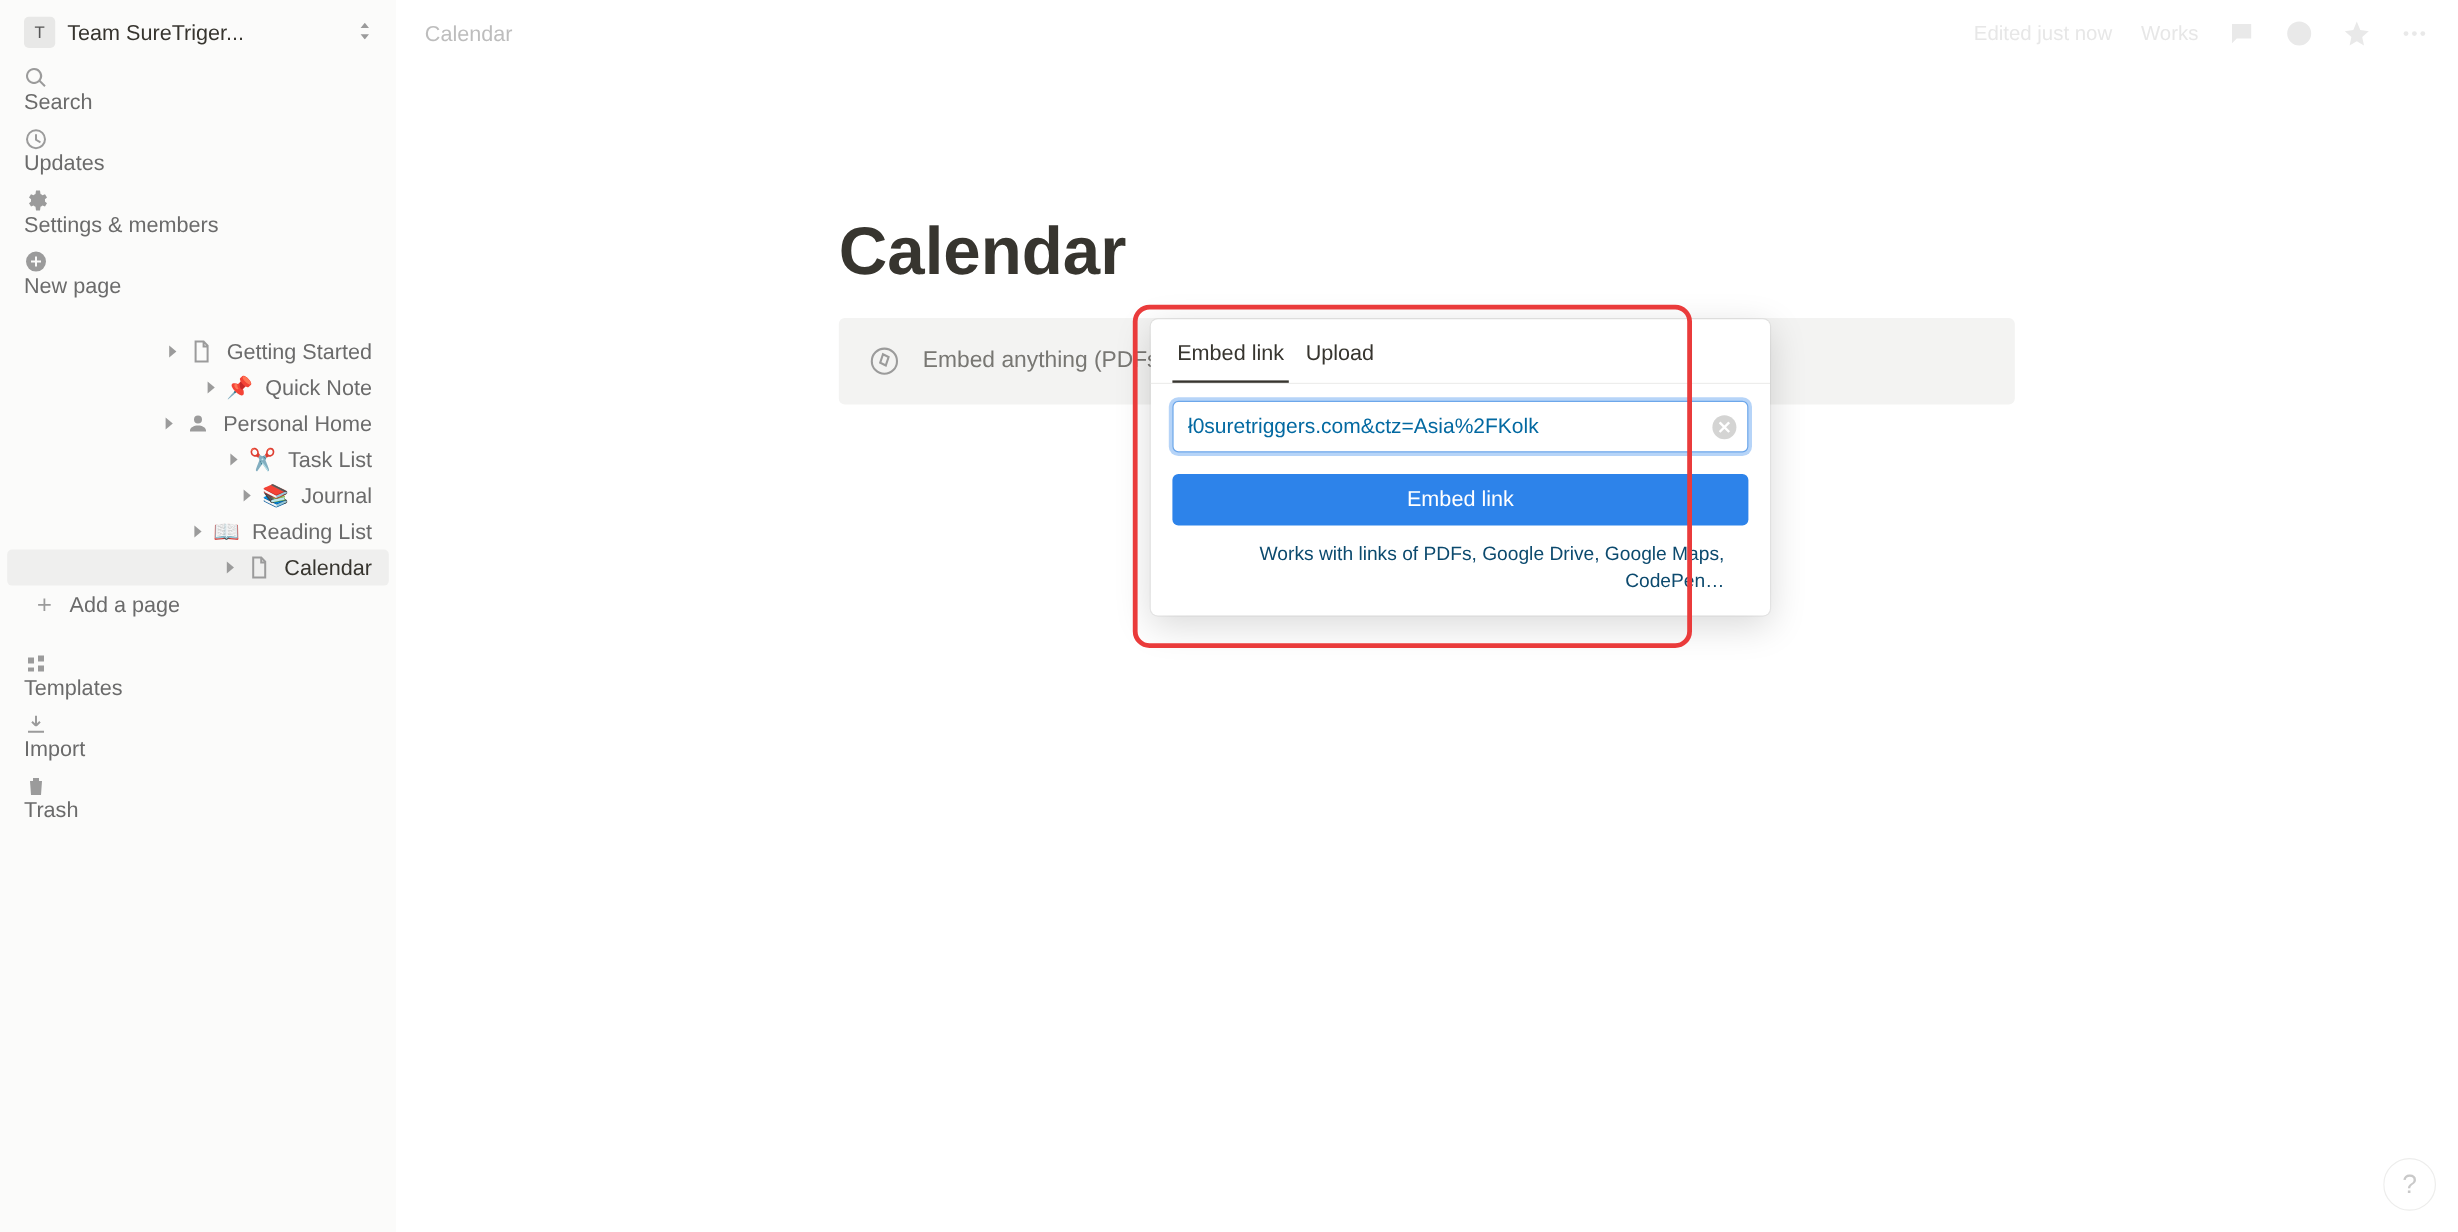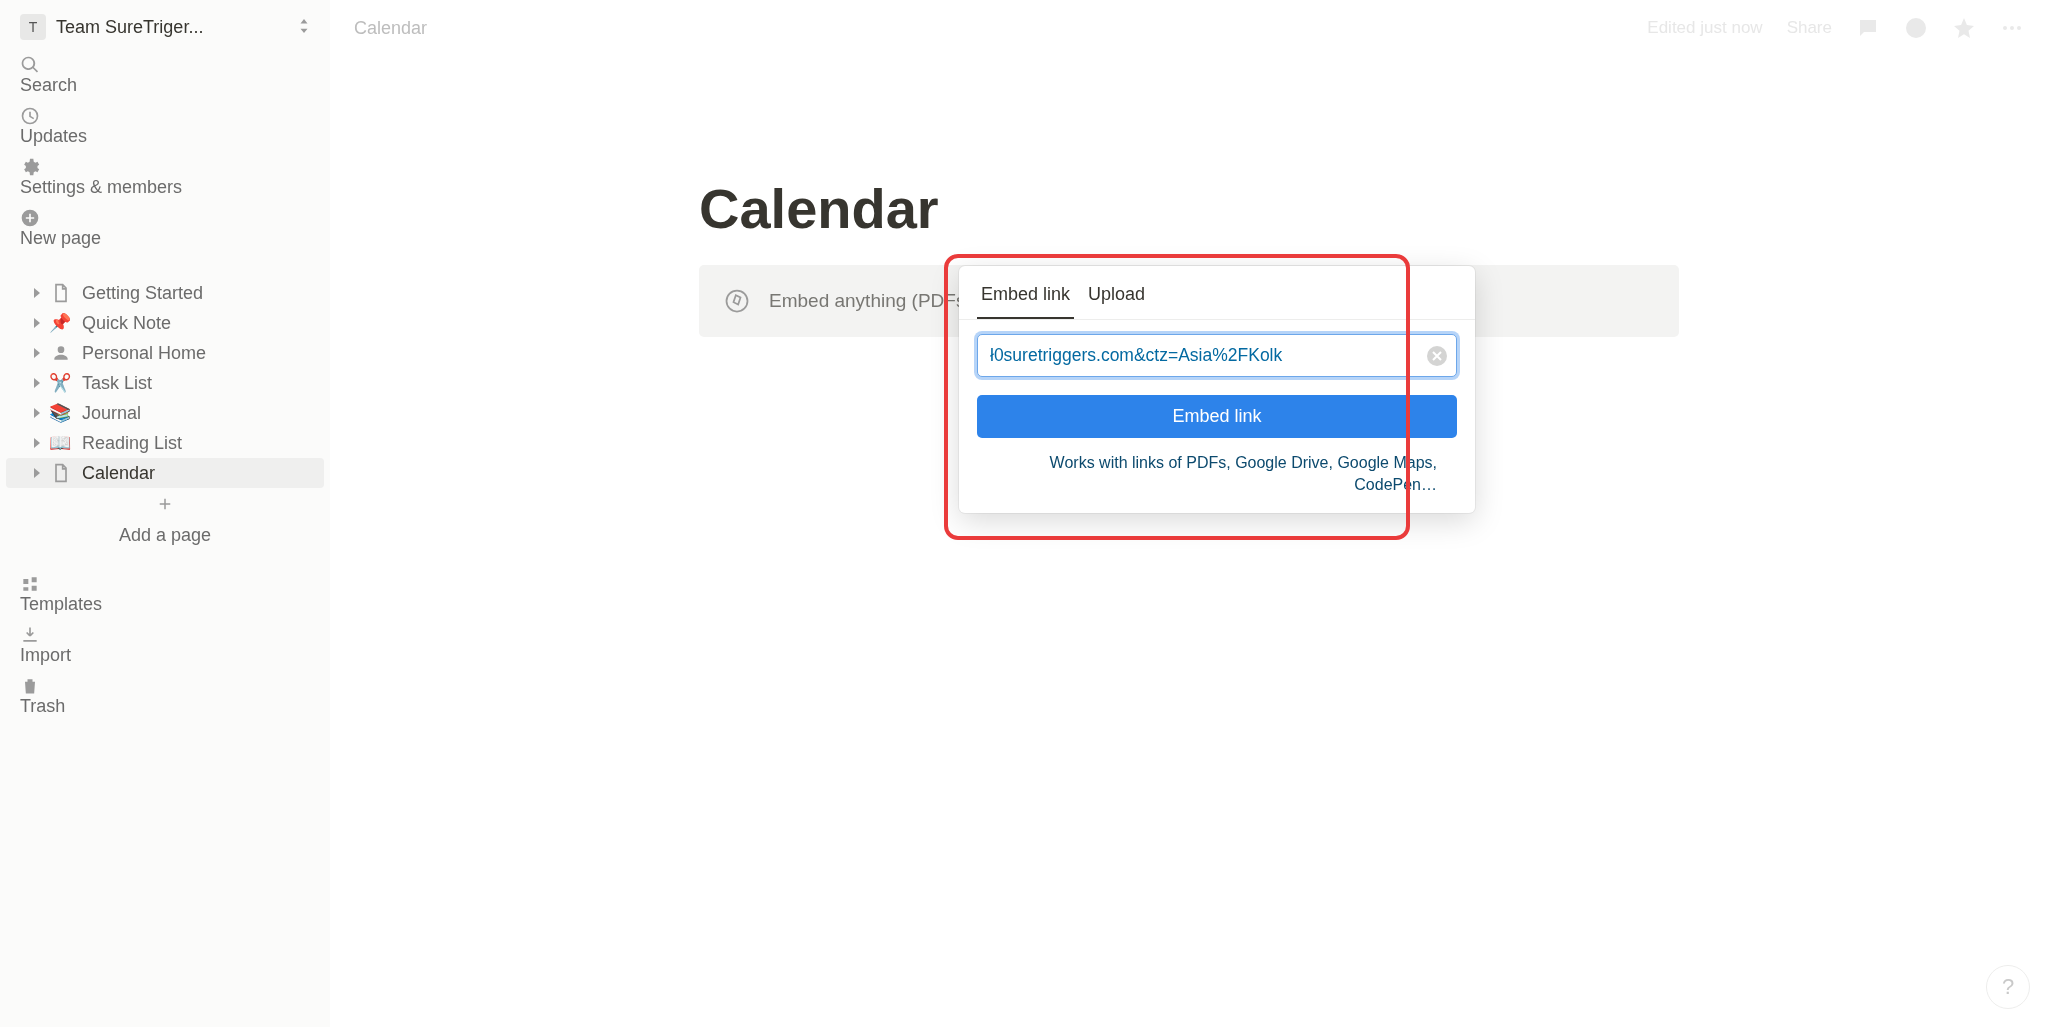--- a/index.html
+++ b/index.html
@@ -6,27 +6,27 @@
 body { display: flex; height: 1027px; width: 2048px; background: #fff; overflow: hidden; }
 .sidebar { width: 330px; background: #fbfbfa; display: flex; flex-direction: column; padding: 8px 0; font-size: 18px; }
 .workspace-row { display: flex; align-items: center; padding: 6px 20px 10px 20px; gap: 10px; cursor: pointer; }
 .ws-icon { width: 26px; height: 26px; background: #e8e8e7; border-radius: 4px; display: flex; align-items: center; justify-content: center; font-size: 14px; color: #555; font-weight: 500; }
 .ws-name { font-weight: 500; color: #37352f; flex: 1; white-space: nowrap; overflow: hidden; text-overflow: ellipsis; }
 .ws-chevrons { color: #999; font-size: 13px; }
 .nav-item { display: flex; align-items: flex-start; padding: 5px 20px; color: #6b6b6b; cursor: pointer; font-weight: 500; flex-direction: column; }
 .nav-icon { width: 20px; height: 20px; display: flex; align-items: center; justify-content: center; flex-shrink: 0; }
 .nav-icon svg { width: 20px; height: 20px; fill: #9b9b9b; }
 .section-gap { height: 24px; }
-.page-item { display: flex; align-items: center; padding: 4px 14px 4px 20px; gap: 2px; color: #6b6b6b; cursor: pointer; font-weight: 500; border-radius: 4px; margin: 0 6px; }
+.page-item { display: flex; align-items: center; padding: 4px 14px 4px 20px; gap: 2px; color: #6b6b6b; cursor: pointer; font-weight: 500; border-radius: 4px; margin: 0 6px; justify-content: flex-end; }
 .page-item.active { background: #efefee; color: #37352f; }
 .disclosure { width: 22px; height: 22px; display: flex; align-items: center; justify-content: center; color: #b0b0b0; }
 .disclosure svg { width: 12px; height: 12px; fill: #9b9b9b; }
 .page-icon { width: 22px; height: 22px; display: flex; align-items: center; justify-content: center; margin-right: 8px; font-size: 18px; }
 .page-icon svg { width: 20px; height: 20px; fill: #9b9b9b; }
-.add-page-item { display: flex; align-items: center; padding: 5px 20px; gap: 10px; color: #6b6b6b; cursor: pointer; font-weight: 500; margin: 0 6px; border-radius: 4px; flex-direction: column; }
+.add-page-item { display: flex; align-items: center; padding: 5px 20px; gap: 10px; color: #6b6b6b; cursor: pointer; font-weight: 500; margin: 0 6px; border-radius: 4px; }
 .plus-ic { width: 22px; height: 22px; display: flex; align-items: center; justify-content: center; }
 .plus-ic svg { width: 18px; height: 18px; fill: #9b9b9b; }
 .bottom-nav { margin-top: 18px; }
 
 .main { flex: 1; display: flex; flex-direction: column; position: relative; }
 .topbar { display: flex; align-items: center; padding: 16px 24px; gap: 16px; }
 .crumb { color: #bdbdbd; font-size: 18px; }
 .topbar-right { margin-left: auto; display: flex; align-items: center; gap: 24px; color: #e7e7e7; font-size: 17px; }
 .tb-icon { width: 24px; height: 24px; }
 .tb-icon svg { width: 24px; height: 24px; fill: #e9e9e9; }
@@ -212,21 +212,21 @@
       <span>Trash</span>
     </div>
   </div>
 </div>
 
 <div class="main">
   <div class="topbar">
     <span class="crumb">Calendar</span>
     <div class="topbar-right">
       <span>Edited just now</span>
-      <span>Share</span>
+      <span>Works</span>
       <span class="tb-icon"><svg viewBox="0 0 24 24">
             <path d="M4 4h16v12H8l-4 4z"></path>
           </svg></span>
       <span class="tb-icon"><svg viewBox="0 0 24 24">
             <path d="M12 2a10 10 0 100 20 10 10 0 000-20zm-1 5v6l5 3 .9-1.6L13 12V7z"></path>
           </svg></span>
       <span class="tb-icon"><svg viewBox="0 0 24 24">
             <path d="M12 2l2.9 6.9L22 10l-5.5 4.8L18 22l-6-3.7L6 22l1.5-7.2L2 10l7.1-1.1z"></path>
           </svg></span>
       <span class="tb-icon"><svg viewBox="0 0 24 24">

